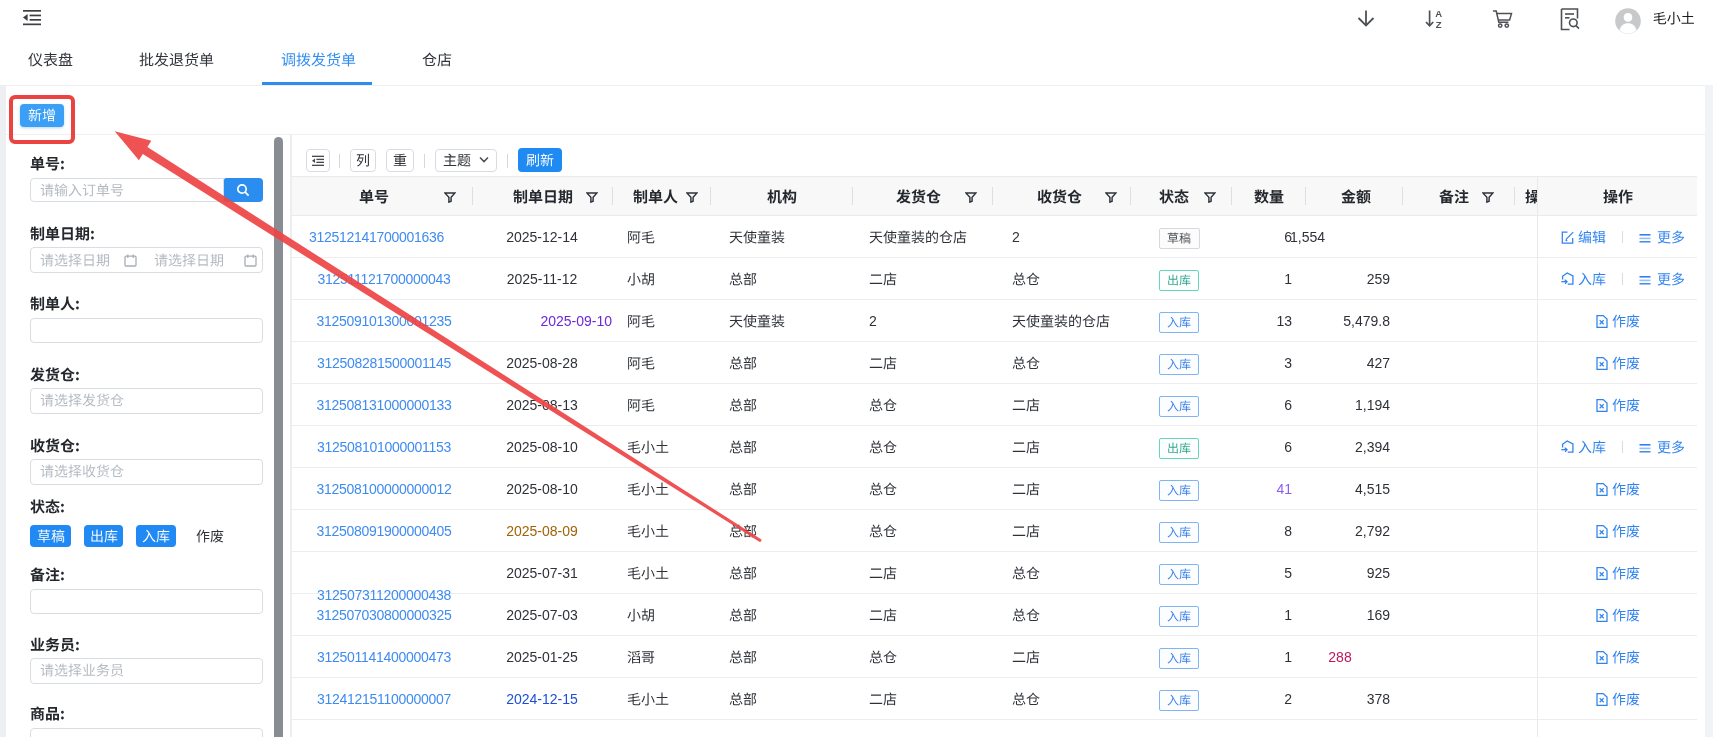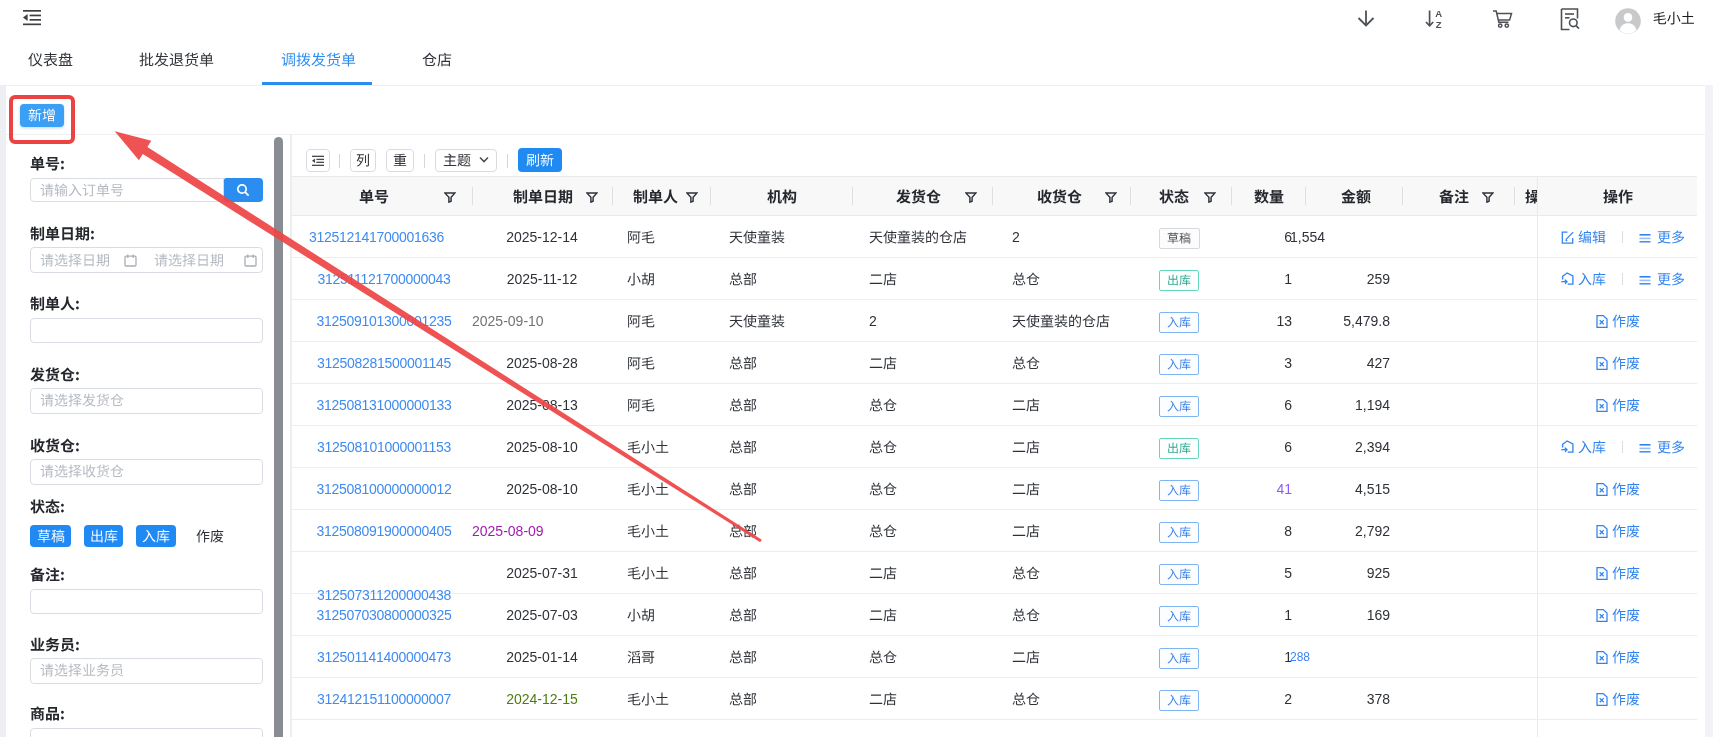--- a/index.html
+++ b/index.html
@@ -379,21 +379,21 @@
 <svg style="position:absolute;left:1639.2px;top:275.7px" width="12" height="9" viewBox="0 0 12 9" fill="none" stroke="#2f82ef">
       <path d="M0.5 0.8 H11.5" stroke-width="1.6"></path>
       <path d="M0.5 4.4 H11.5" stroke-width="1.6" opacity="0.5"></path>
       <path d="M0.5 7.8 H11.5" stroke-width="1.4"></path>
     </svg>
 <svg style="position:absolute;left:1656.6px;top:272.4px;" width="28.00" height="14" viewBox="0 -880 2000 1000">
       <use href="#t43" fill="#3183ef"></use>
     </svg>
 <div style="position:absolute;left:292px;top:300px;width:1405px;height:42px;border-bottom:1px solid #ebedf0;box-sizing:border-box"></div>
 <div style="font-family:'Liberation Sans',sans-serif;font-size:14px;color:#2e3238;position:absolute;line-height:42px;height:42px;top:300px;left:309px;width:150px;text-align:center;color:#3e8bf2;letter-spacing:-0.28px">312509101300001235</div>
-<div style="font-family:'Liberation Sans',sans-serif;font-size:14px;color:#737373;position:absolute;line-height:42px;height:42px;top:300px;left:472px;width:140px;text-align:left">2025-09-10</div>
+<div style="font-family:'Liberation Sans',sans-serif;font-size:14px;color:#6d28d9;position:absolute;line-height:42px;height:42px;top:300px;left:472px;width:140px;text-align:right">2025-09-10</div>
 <svg style="position:absolute;left:627.0px;top:314.1px;" width="28.00" height="14" viewBox="0 -880 2000 1000">
       <use href="#t39" fill="#2e3238"></use>
     </svg>
 <svg style="position:absolute;left:729.0px;top:314.1px;" width="56.00" height="14" viewBox="0 -880 4000 1000">
       <use href="#t40" fill="#2e3238"></use>
     </svg>
 <div style="font-family:'Liberation Sans',sans-serif;font-size:14px;color:#2e3238;position:absolute;line-height:42px;height:42px;top:300px;left:869px;width:40px">2</div>
 <svg style="position:absolute;left:1012.0px;top:314.1px;" width="98.00" height="14" viewBox="0 -880 7000 1000">
       <use href="#t41" fill="#2e3238"></use>
     </svg>
@@ -527,21 +527,21 @@
 <div style="font-family:'Liberation Sans',sans-serif;font-size:14px;color:#2e3238;position:absolute;line-height:42px;height:42px;top:468px;left:1290px;width:100px;text-align:right">4,515</div>
 <svg style="position:absolute;left:1595.6px;top:483.0px" width="12" height="13" viewBox="0 0 12 13" fill="none" stroke="#2f82ef" stroke-width="1.25">
       <path d="M7.2 0.6 H1 V12.4 H11 V4 Z"></path>
       <path d="M3.7 5.1 L7.7 9.2 M7.7 5.1 L3.7 9.2"></path>
     </svg>
 <svg style="position:absolute;left:1612.2px;top:482.4px;" width="28.00" height="14" viewBox="0 -880 2000 1000">
       <use href="#t19" fill="#3183ef"></use>
     </svg>
 <div style="position:absolute;left:292px;top:510px;width:1405px;height:42px;border-bottom:1px solid #ebedf0;box-sizing:border-box"></div>
 <div style="font-family:'Liberation Sans',sans-serif;font-size:14px;color:#2e3238;position:absolute;line-height:42px;height:42px;top:510px;left:309px;width:150px;text-align:center;color:#3e8bf2;letter-spacing:-0.28px">312508091900000405</div>
-<div style="font-family:'Liberation Sans',sans-serif;font-size:14px;color:#a21caf;position:absolute;line-height:42px;height:42px;top:510px;left:472px;width:140px;">2025-08-09</div>
+<div style="font-family:'Liberation Sans',sans-serif;font-size:14px;color:#a16207;position:absolute;line-height:42px;height:42px;top:510px;left:472px;width:140px;text-align:center">2025-08-09</div>
 <svg style="position:absolute;left:627.0px;top:524.1px;" width="42.00" height="14" viewBox="0 -880 3000 1000">
       <use href="#t0" fill="#2e3238"></use>
     </svg>
 <svg style="position:absolute;left:729.0px;top:524.1px;" width="28.00" height="14" viewBox="0 -880 2000 1000">
       <use href="#t45" fill="#2e3238"></use>
     </svg>
 <svg style="position:absolute;left:869.0px;top:524.1px;" width="28.00" height="14" viewBox="0 -880 2000 1000">
       <use href="#t47" fill="#2e3238"></use>
     </svg>
 <svg style="position:absolute;left:1012.0px;top:524.1px;" width="28.00" height="14" viewBox="0 -880 2000 1000">
@@ -611,49 +611,49 @@
 <div style="font-family:'Liberation Sans',sans-serif;font-size:14px;color:#2e3238;position:absolute;line-height:42px;height:42px;top:594px;left:1290px;width:100px;text-align:right">169</div>
 <svg style="position:absolute;left:1595.6px;top:609.0px" width="12" height="13" viewBox="0 0 12 13" fill="none" stroke="#2f82ef" stroke-width="1.25">
       <path d="M7.2 0.6 H1 V12.4 H11 V4 Z"></path>
       <path d="M3.7 5.1 L7.7 9.2 M7.7 5.1 L3.7 9.2"></path>
     </svg>
 <svg style="position:absolute;left:1612.2px;top:608.4px;" width="28.00" height="14" viewBox="0 -880 2000 1000">
       <use href="#t19" fill="#3183ef"></use>
     </svg>
 <div style="position:absolute;left:292px;top:636px;width:1405px;height:42px;border-bottom:1px solid #ebedf0;box-sizing:border-box"></div>
 <div style="font-family:'Liberation Sans',sans-serif;font-size:14px;color:#2e3238;position:absolute;line-height:42px;height:42px;top:636px;left:309px;width:150px;text-align:center;color:#3e8bf2;letter-spacing:-0.28px">312501141400000473</div>
-<div style="font-family:'Liberation Sans',sans-serif;font-size:14px;color:#2e3238;position:absolute;line-height:42px;height:42px;top:636px;left:472px;width:140px;text-align:center">2025-01-14</div>
+<div style="font-family:'Liberation Sans',sans-serif;font-size:14px;color:#2e3238;position:absolute;line-height:42px;height:42px;top:636px;left:472px;width:140px;text-align:center">2025-01-25</div>
 <svg style="position:absolute;left:627.0px;top:650.1px;" width="28.00" height="14" viewBox="0 -880 2000 1000">
       <use href="#t48" fill="#2e3238"></use>
     </svg>
 <svg style="position:absolute;left:729.0px;top:650.1px;" width="28.00" height="14" viewBox="0 -880 2000 1000">
       <use href="#t45" fill="#2e3238"></use>
     </svg>
 <svg style="position:absolute;left:869.0px;top:650.1px;" width="28.00" height="14" viewBox="0 -880 2000 1000">
       <use href="#t47" fill="#2e3238"></use>
     </svg>
 <svg style="position:absolute;left:1012.0px;top:650.1px;" width="28.00" height="14" viewBox="0 -880 2000 1000">
       <use href="#t46" fill="#2e3238"></use>
     </svg>
 <div style="position:absolute;left:1159.0px;top:647.8px;width:40px;height:21px;border:1px solid #7fb5f5;background:#fbfdff;border-radius:2px;box-sizing:border-box"></div>
 <svg style="position:absolute;left:1167.0px;top:652.2px;" width="24.00" height="12" viewBox="0 -880 2000 1000">
       <use href="#t18" fill="#3b80e8"></use>
     </svg>
 <div style="font-family:'Liberation Sans',sans-serif;font-size:14px;color:#2e3238;position:absolute;line-height:42px;height:42px;top:636px;left:1192px;width:100px;text-align:right">1</div>
-<div style="font-family:'Liberation Sans',sans-serif;font-size:12px;color:#3b82f6;position:absolute;line-height:42px;height:42px;top:636px;left:1290px;width:100px;text-align:left">288</div>
+<div style="font-family:'Liberation Sans',sans-serif;font-size:14px;color:#be185d;position:absolute;line-height:42px;height:42px;top:636px;left:1290px;width:100px;text-align:center">288</div>
 <svg style="position:absolute;left:1595.6px;top:651.0px" width="12" height="13" viewBox="0 0 12 13" fill="none" stroke="#2f82ef" stroke-width="1.25">
       <path d="M7.2 0.6 H1 V12.4 H11 V4 Z"></path>
       <path d="M3.7 5.1 L7.7 9.2 M7.7 5.1 L3.7 9.2"></path>
     </svg>
 <svg style="position:absolute;left:1612.2px;top:650.4px;" width="28.00" height="14" viewBox="0 -880 2000 1000">
       <use href="#t19" fill="#3183ef"></use>
     </svg>
 <div style="position:absolute;left:292px;top:678px;width:1405px;height:42px;border-bottom:1px solid #ebedf0;box-sizing:border-box"></div>
 <div style="font-family:'Liberation Sans',sans-serif;font-size:14px;color:#2e3238;position:absolute;line-height:42px;height:42px;top:678px;left:309px;width:150px;text-align:center;color:#3e8bf2;letter-spacing:-0.28px">312412151100000007</div>
-<div style="font-family:'Liberation Sans',sans-serif;font-size:14px;color:#4d7c0f;position:absolute;line-height:42px;height:42px;top:678px;left:472px;width:140px;text-align:center">2024-12-15</div>
+<div style="font-family:'Liberation Sans',sans-serif;font-size:14px;color:#1d4ed8;position:absolute;line-height:42px;height:42px;top:678px;left:472px;width:140px;text-align:center">2024-12-15</div>
 <svg style="position:absolute;left:627.0px;top:692.1px;" width="42.00" height="14" viewBox="0 -880 3000 1000">
       <use href="#t0" fill="#2e3238"></use>
     </svg>
 <svg style="position:absolute;left:729.0px;top:692.1px;" width="28.00" height="14" viewBox="0 -880 2000 1000">
       <use href="#t45" fill="#2e3238"></use>
     </svg>
 <svg style="position:absolute;left:869.0px;top:692.1px;" width="28.00" height="14" viewBox="0 -880 2000 1000">
       <use href="#t46" fill="#2e3238"></use>
     </svg>
 <svg style="position:absolute;left:1012.0px;top:692.1px;" width="28.00" height="14" viewBox="0 -880 2000 1000">

